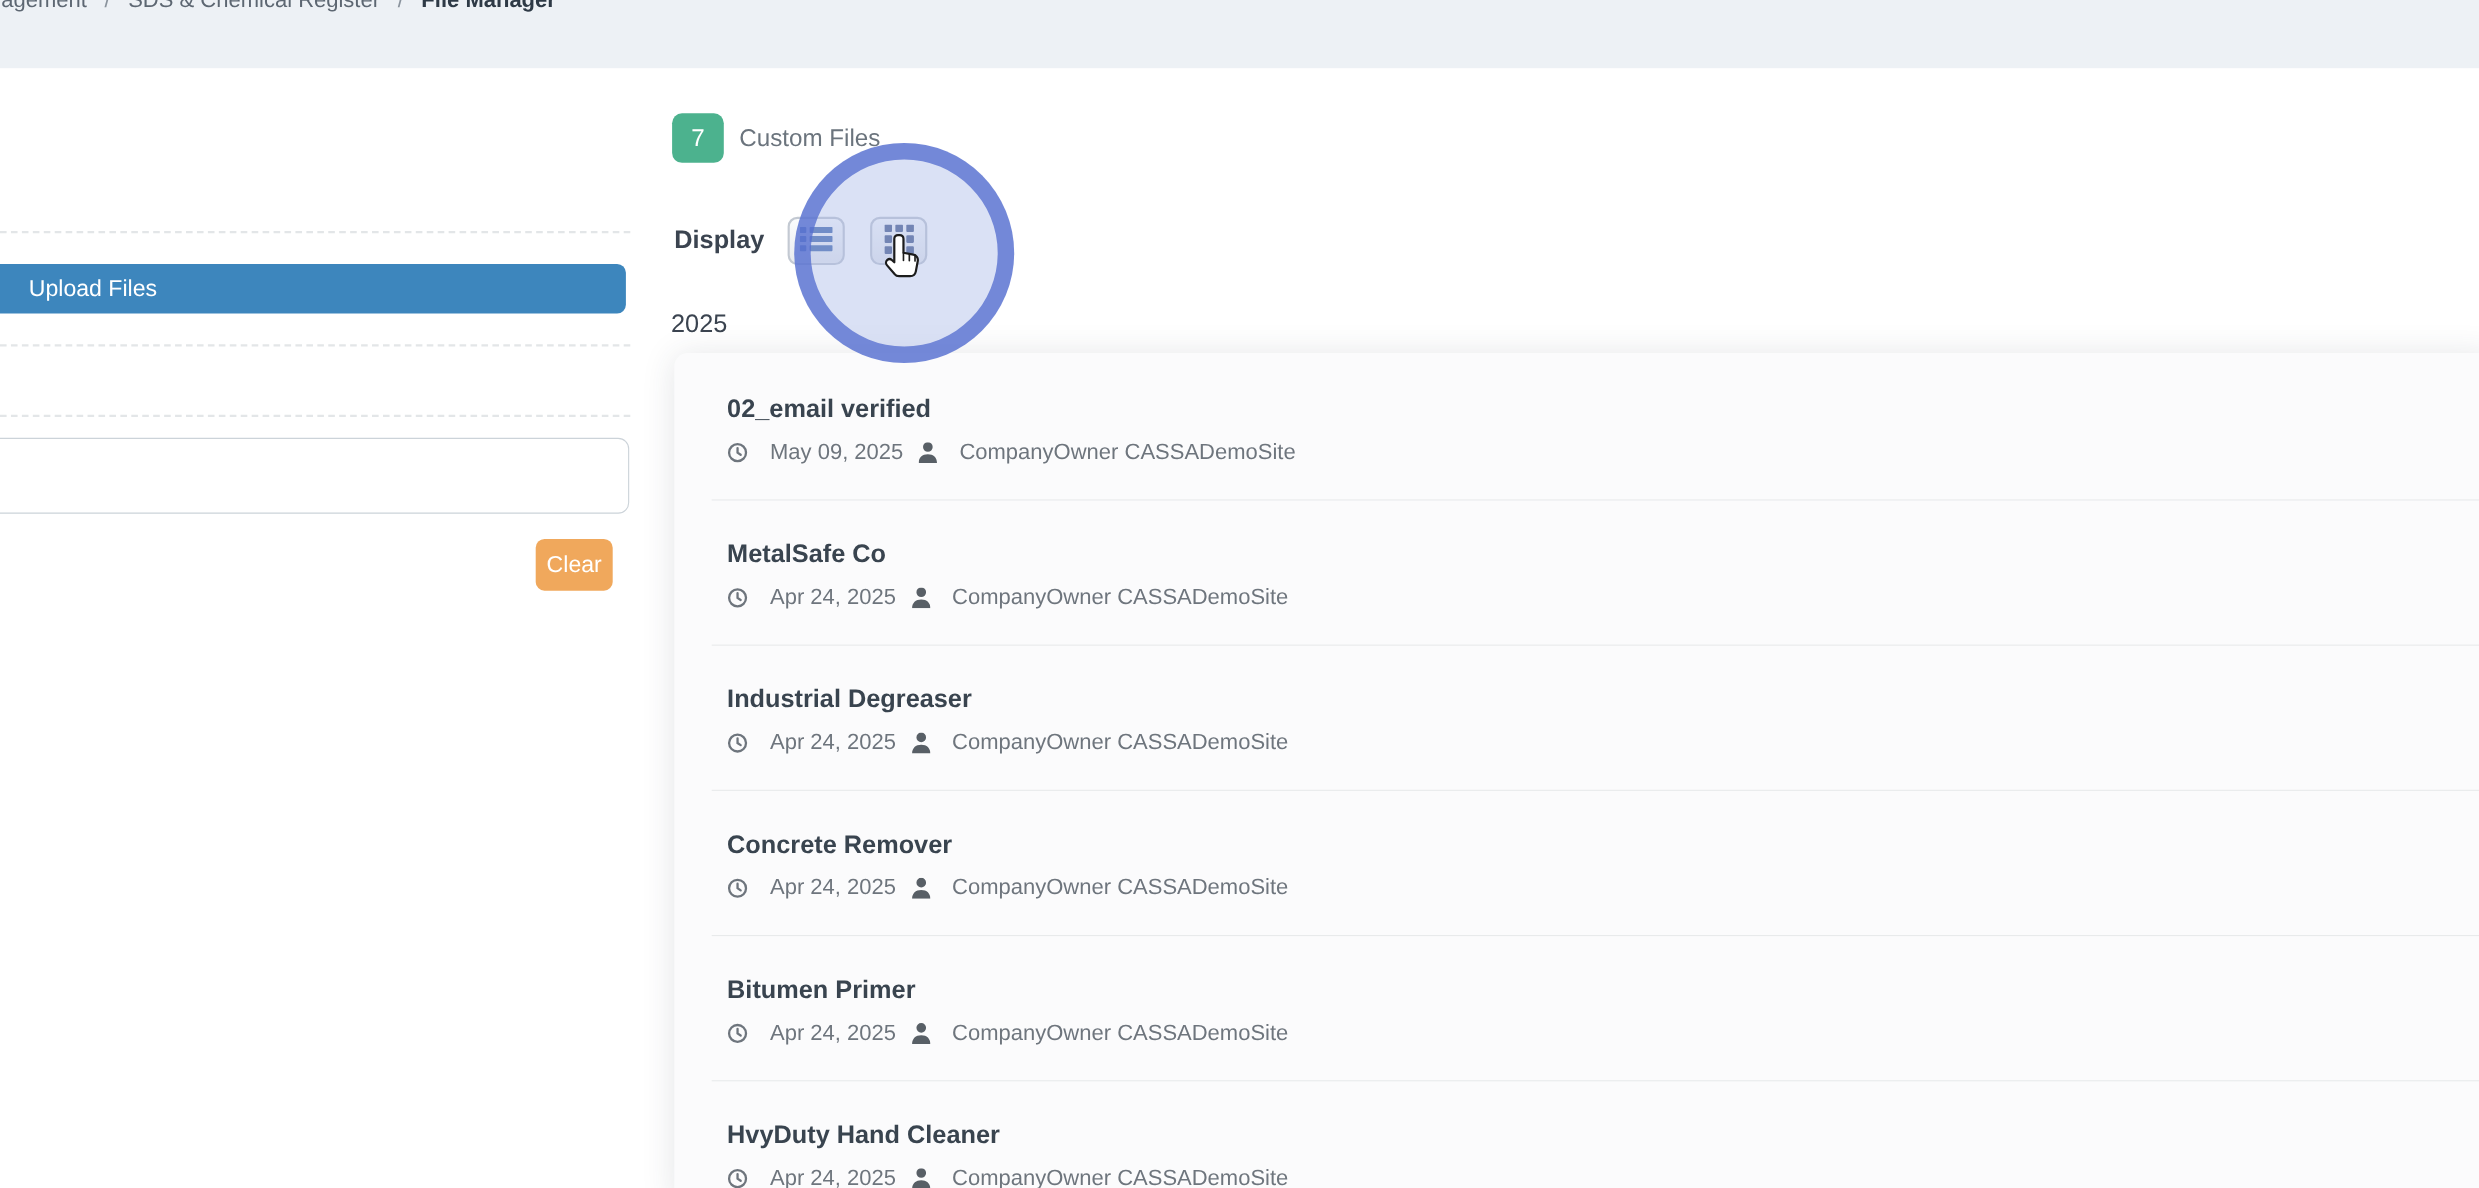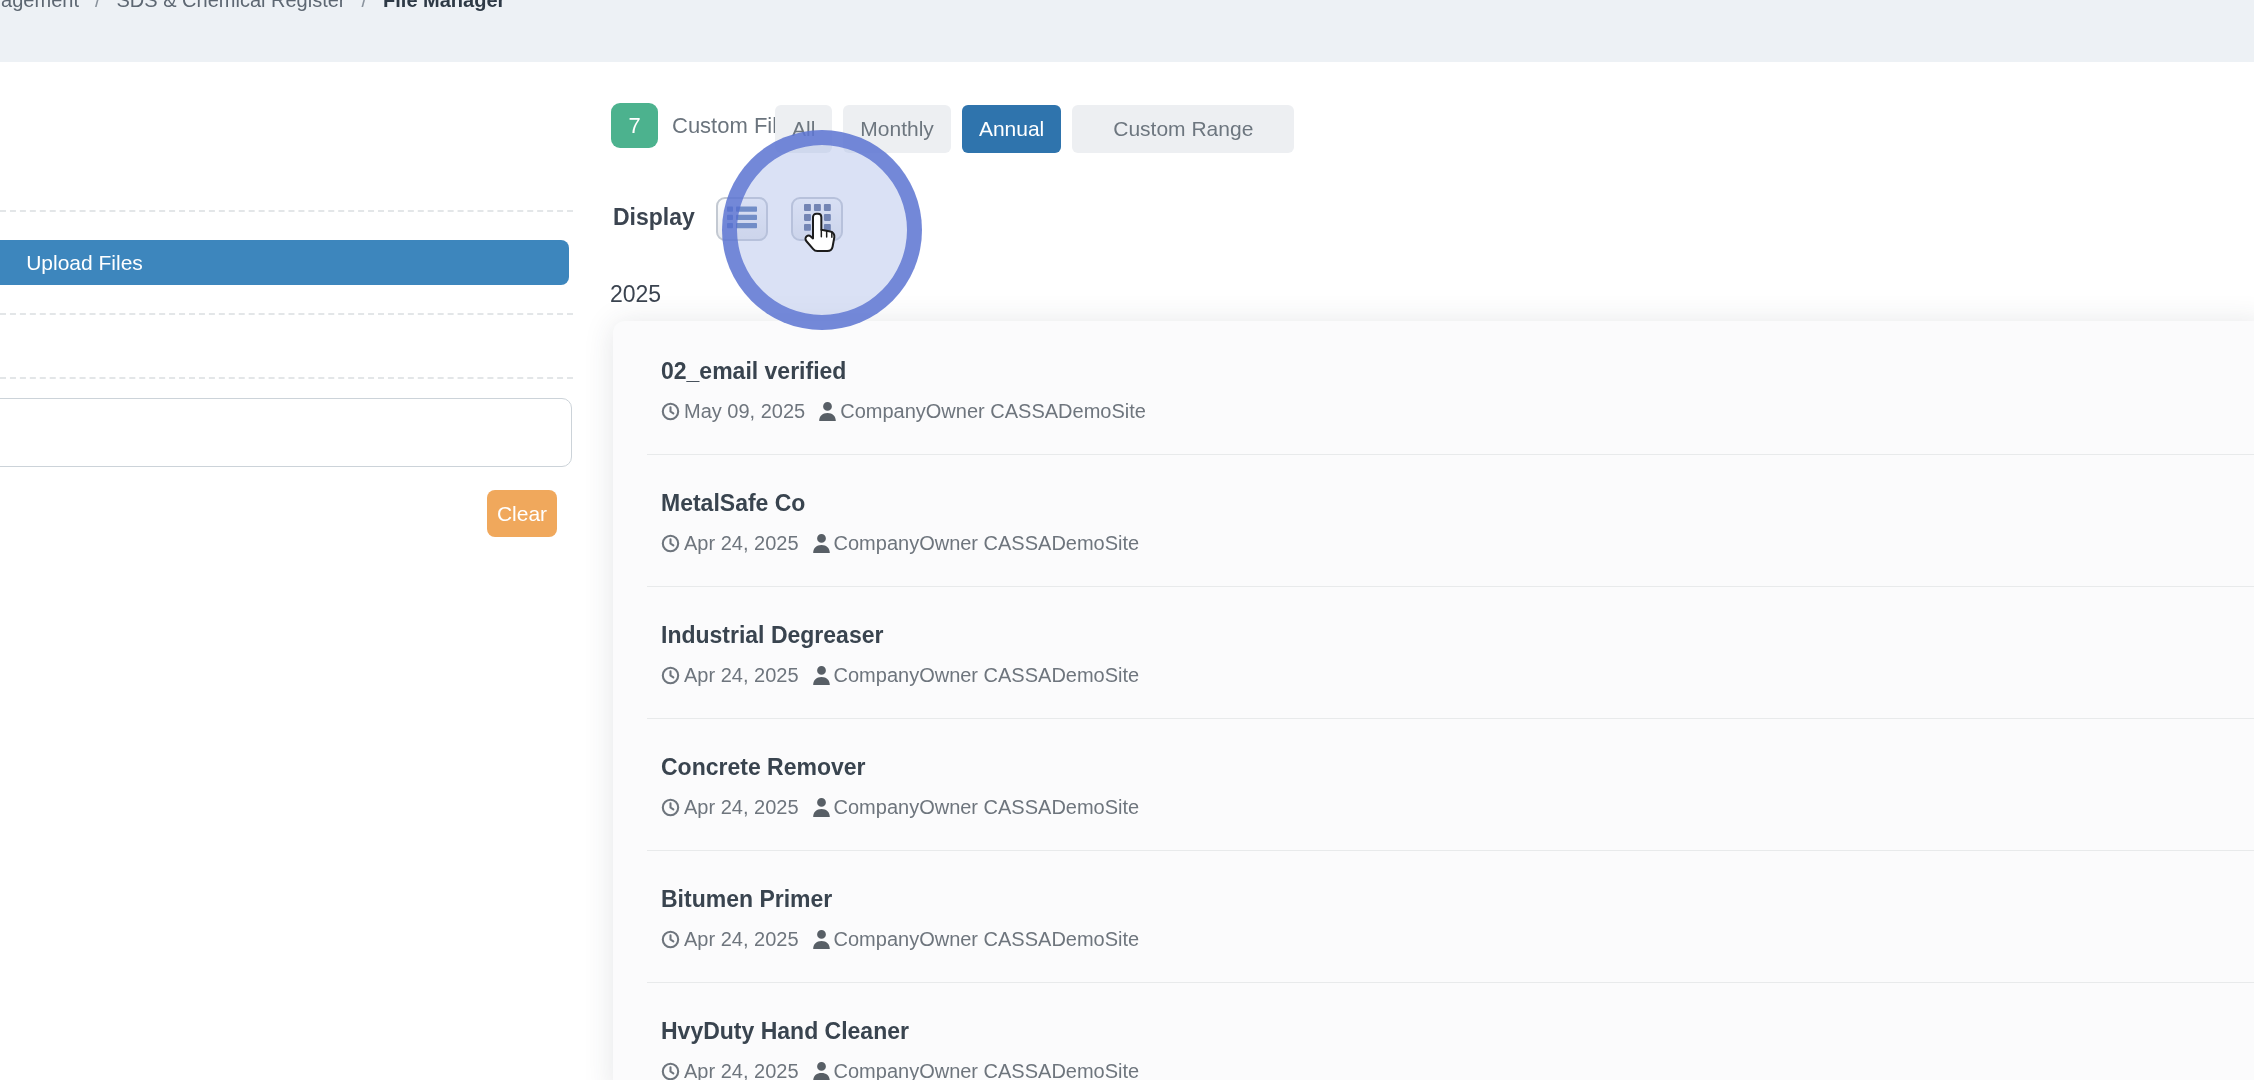--- a/index.html
+++ b/index.html
@@ -41,21 +41,21 @@
   .view-btn{width:52px;height:44px;border:2px solid #c3c9d2;border-radius:9px;
     background:linear-gradient(#fbfcfd,#e8eaee);display:flex;align-items:center;justify-content:center;
     cursor:pointer;box-sizing:border-box;padding:0;}
   
   .year-heading{position:absolute;left:610px;top:281px;font-size:23px;font-weight:400;color:#3b4450;}
   .file-card{position:absolute;left:613px;top:321px;right:-12px;bottom:-12px;background:#fbfbfc;
     border-top-left-radius:12px;box-shadow:0 2px 30px rgba(45,55,70,.13);padding-top:2px;}
   .file-item{margin-left:34px;padding:35px 0 31px 14px;border-bottom:1px solid #e8eaeb;}
   .file-name{font-size:23px;font-weight:700;color:#39444f;margin-bottom:15px;}
   .file-meta{display:flex;align-items:center;gap:14px;font-size:20px;color:#6e757d;}
-  .meta-group{display:flex;align-items:center;gap:4px;}
+  .meta-group{display:flex;align-items:center;gap:20px;}
   
   .click-circle{position:absolute;left:722px;top:130px;width:200px;height:200px;border-radius:50%;
     box-sizing:border-box;border:15px solid rgba(86,110,208,.78);background:rgba(168,184,231,.42);
     z-index:5;pointer-events:none;}
   .cursor-hand{position:absolute;left:801px;top:211px;z-index:6;pointer-events:none;}
 </style>
 </head>
 <body>
 
 <div class="screen">
@@ -72,31 +72,20 @@
 
   <div class="dash dash-1"></div>
   <button class="upload-btn">Upload Files</button>
   <div class="dash dash-2"></div>
   <div class="dash dash-3"></div>
   <input class="search-box" value="" style="">
   <button class="clear-btn">Clear</button>
 
   <div class="total-badge">7</div>
   <div class="total-label">Custom Files</div>
-  <div class="filter-group">
-
-      <button class="filter-btn">All</button>
-
-      <button class="filter-btn">Monthly</button>
-
-      <button class="filter-btn active">Annual</button>
-
-      <button class="filter-btn">Custom Range</button>
-
-  </div>
 
   <div class="display-label">Display</div>
   <div class="view-buttons">
     <button class="view-btn">
       <span>
         <svg width="30" height="25" viewBox="0 0 20 16">
           <g fill="#4a6fb0">
             <rect x="0" y="0.6" width="4" height="3.6" rx="0.5"></rect>
               <rect x="6" y="0.6" width="14" height="3.6" rx="0.5"></rect>
             <rect x="0" y="6.1" width="4" height="3.6" rx="0.5"></rect>

